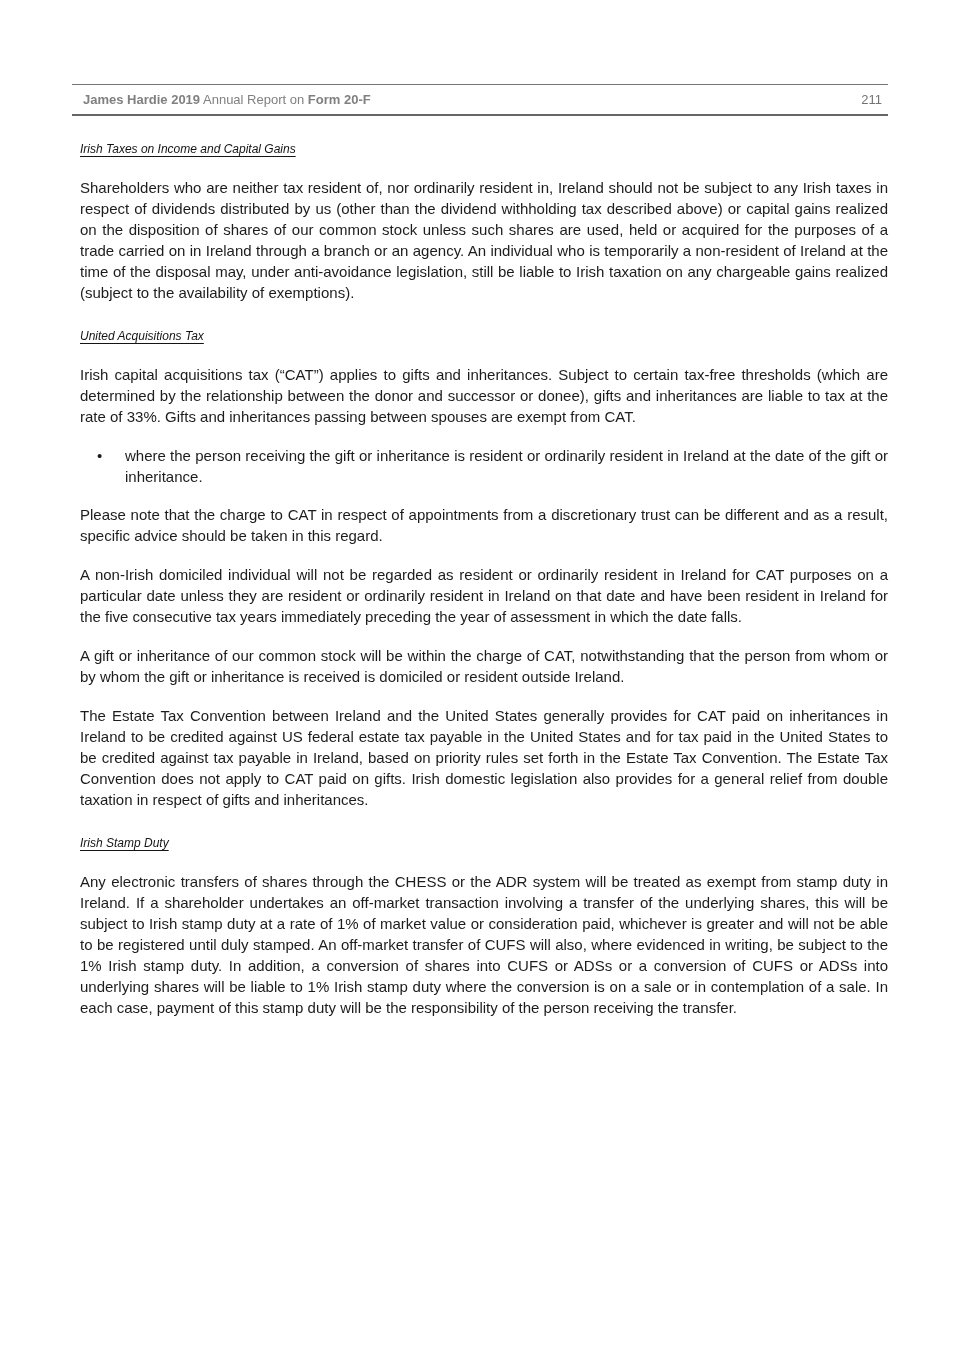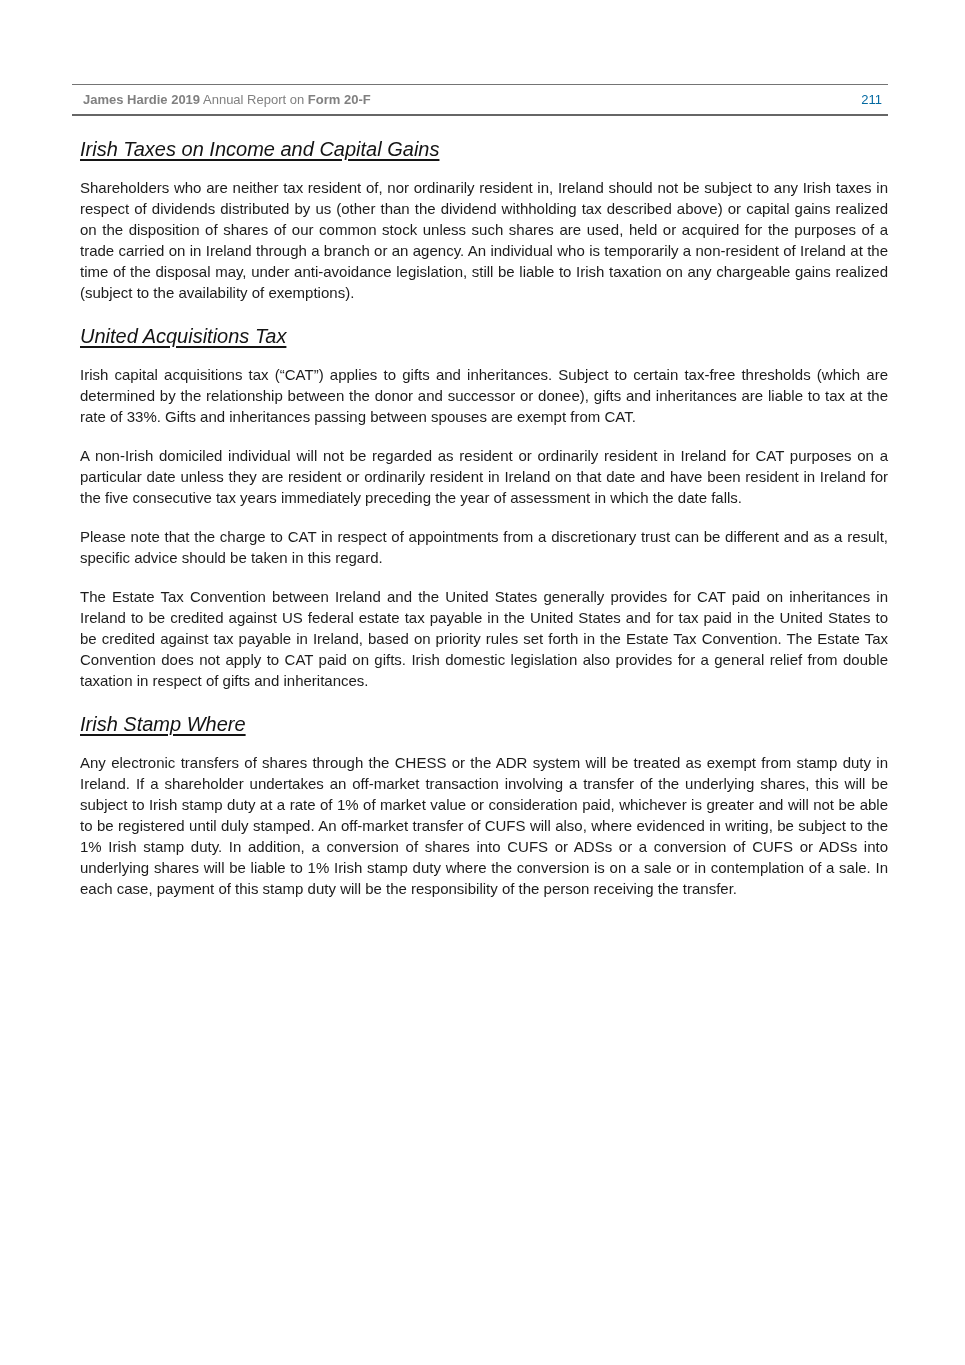--- a/index.html
+++ b/index.html
@@ -15,31 +15,31 @@
     padding: 84px 77px 0 72px;
   }
   .header-rule-top { height: 0; border-top: 1.5px solid #747474; }
   .header-rule-bottom { height: 0; border-top: 2px solid #666666; }
   .header-row {
     display: flex; justify-content: space-between; align-items: center;
     height: 29px; padding: 0 6px 0 11px;
     font-size: 13px; color: #808080;
   }
   .header-title .bold { font-weight: bold; }
-  .page-number { color: #0369a1; }
+  .page-number { color: #737373; }
 
   .content {
     margin-left: 8px;
     color: #1c1c1c;
     font-size: 15px;
     line-height: 21px;
     text-align: justify;
   }
   .section-heading {
-    font-size: 20px;
+    font-size: 12px;
     font-style: italic;
     font-weight: normal;
     color: #141414;
     text-decoration: underline;
     text-underline-offset: 3px;
     margin: 23px 0 17px 0;
     text-align: left;
   }
   .para { margin: 0 0 18px 0; }
   .para.tight { margin-bottom: 0; }
@@ -74,26 +74,28 @@
 
   <main class="content">
 
     <h2 class="section-heading">Irish Taxes on Income and Capital Gains</h2>
     <p class="para">Shareholders who are neither tax resident of, nor ordinarily resident in, Ireland should not be subject to any Irish taxes in respect of dividends distributed by us (other than the dividend withholding tax described above) or capital gains realized on the disposition of shares of our common stock unless such shares are used, held or acquired for the purposes of a trade carried on in Ireland through a branch or an agency. An individual who is temporarily a non-resident of Ireland at the time of the disposal may, under anti-avoidance legislation, still be liable to Irish taxation on any chargeable gains realized (subject to the availability of exemptions).</p>
 
     <h2 class="section-heading">United Acquisitions Tax</h2>
     <p class="para">Irish capital acquisitions tax (“CAT”) applies to gifts and inheritances. Subject to certain tax-free thresholds (which are determined by the relationship between the donor and successor or donee), gifts and inheritances are liable to tax at the rate of 33%. Gifts and inheritances passing between spouses are exempt from CAT.</p>
 
     <ul class="bullet-list">
+      <li class="bullet-item">where the person receiving the gift or inheritance is resident or ordinarily resident in Ireland at the date of the gift or inheritance.</li>
     </ul>
+
+    <p class="para">Please note that the charge to CAT in respect of appointments from a discretionary trust can be different and as a result, specific advice should be taken in this regard.</p>
 
     <p class="para">A non-Irish domiciled individual will not be regarded as resident or ordinarily resident in Ireland for CAT purposes on a particular date unless they are resident or ordinarily resident in Ireland on that date and have been resident in Ireland for the five consecutive tax years immediately preceding the year of assessment in which the date falls.</p>
 
-    <p class="para">Please note that the charge to CAT in respect of appointments from a discretionary trust can be different and as a result, specific advice should be taken in this regard.</p>
-
+    <p class="para">A gift or inheritance of our common stock will be within the charge of CAT, notwithstanding that the person from whom or by whom the gift or inheritance is received is domiciled or resident outside Ireland.</p>
 
     <p class="para">The Estate Tax Convention between Ireland and the United States generally provides for CAT paid on inheritances in Ireland to be credited against US federal estate tax payable in the United States and for tax paid in the United States to be credited against tax payable in Ireland, based on priority rules set forth in the Estate Tax Convention. The Estate Tax Convention does not apply to CAT paid on gifts. Irish domestic legislation also provides for a general relief from double taxation in respect of gifts and inheritances.</p>
 
-    <h2 class="section-heading">Irish Stamp Where</h2>
+    <h2 class="section-heading">Irish Stamp Duty</h2>
     <p class="para">Any electronic transfers of shares through the CHESS or the ADR system will be treated as exempt from stamp duty in Ireland. If a shareholder undertakes an off-market transaction involving a transfer of the underlying shares, this will be subject to Irish stamp duty at a rate of 1% of market value or consideration paid, whichever is greater and will not be able to be registered until duly stamped. An off-market transfer of CUFS will also, where evidenced in writing, be subject to the 1% Irish stamp duty. In addition, a conversion of shares into CUFS or ADSs or a conversion of CUFS or ADSs into underlying shares will be liable to 1% Irish stamp duty where the conversion is on a sale or in contemplation of a sale. In each case, payment of this stamp duty will be the responsibility of the person receiving the transfer.</p>
 
   </main>
 </div>
 
 </body></html>

